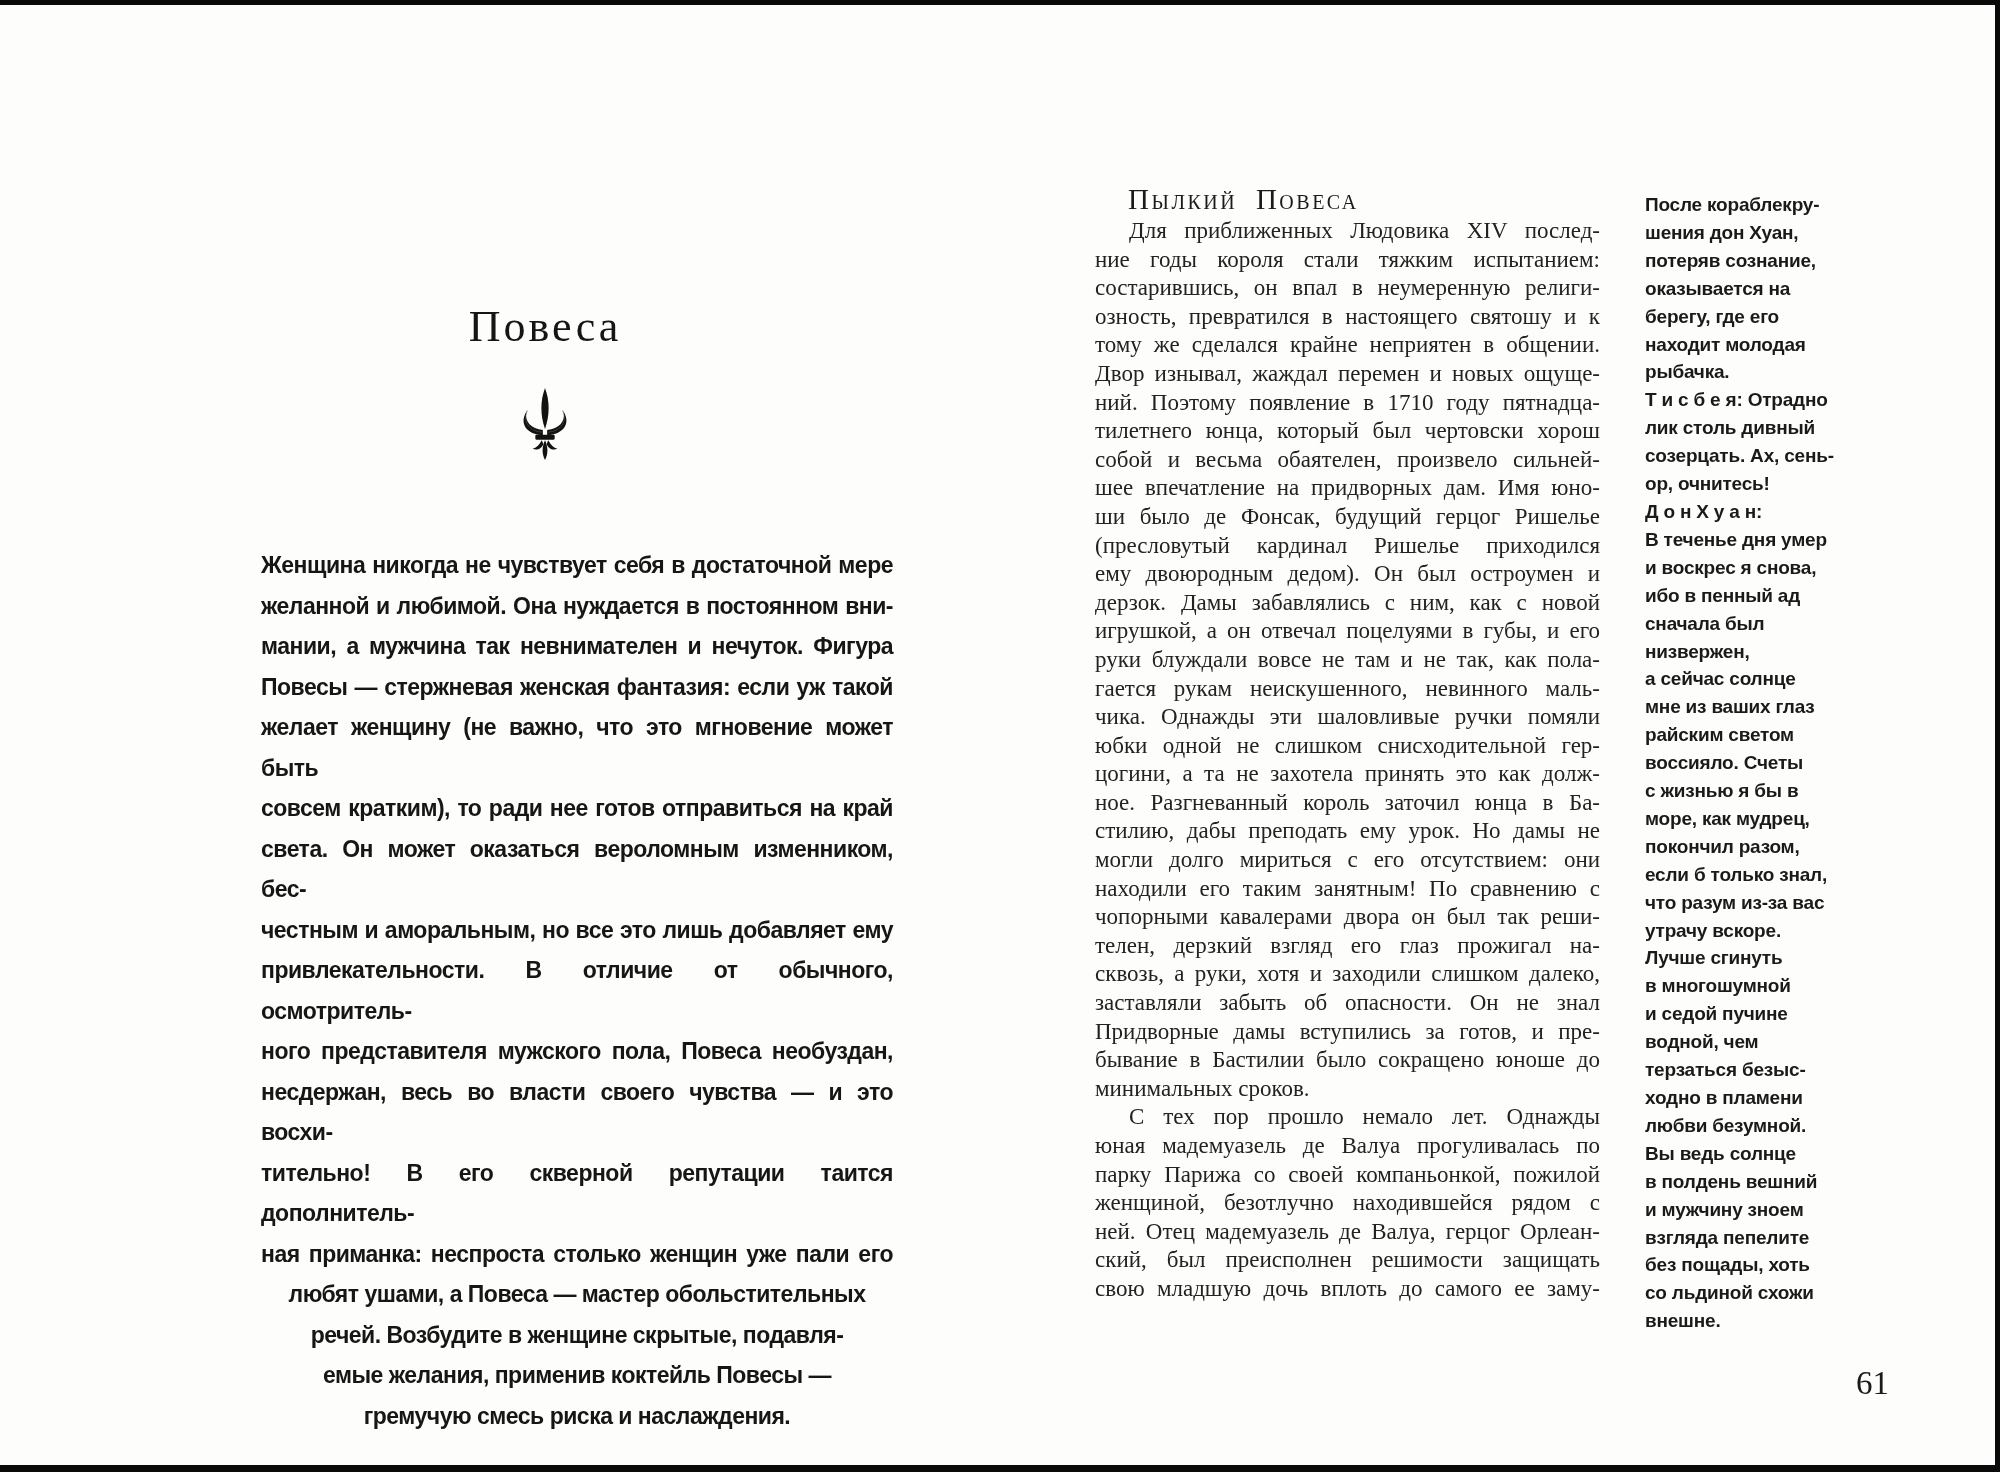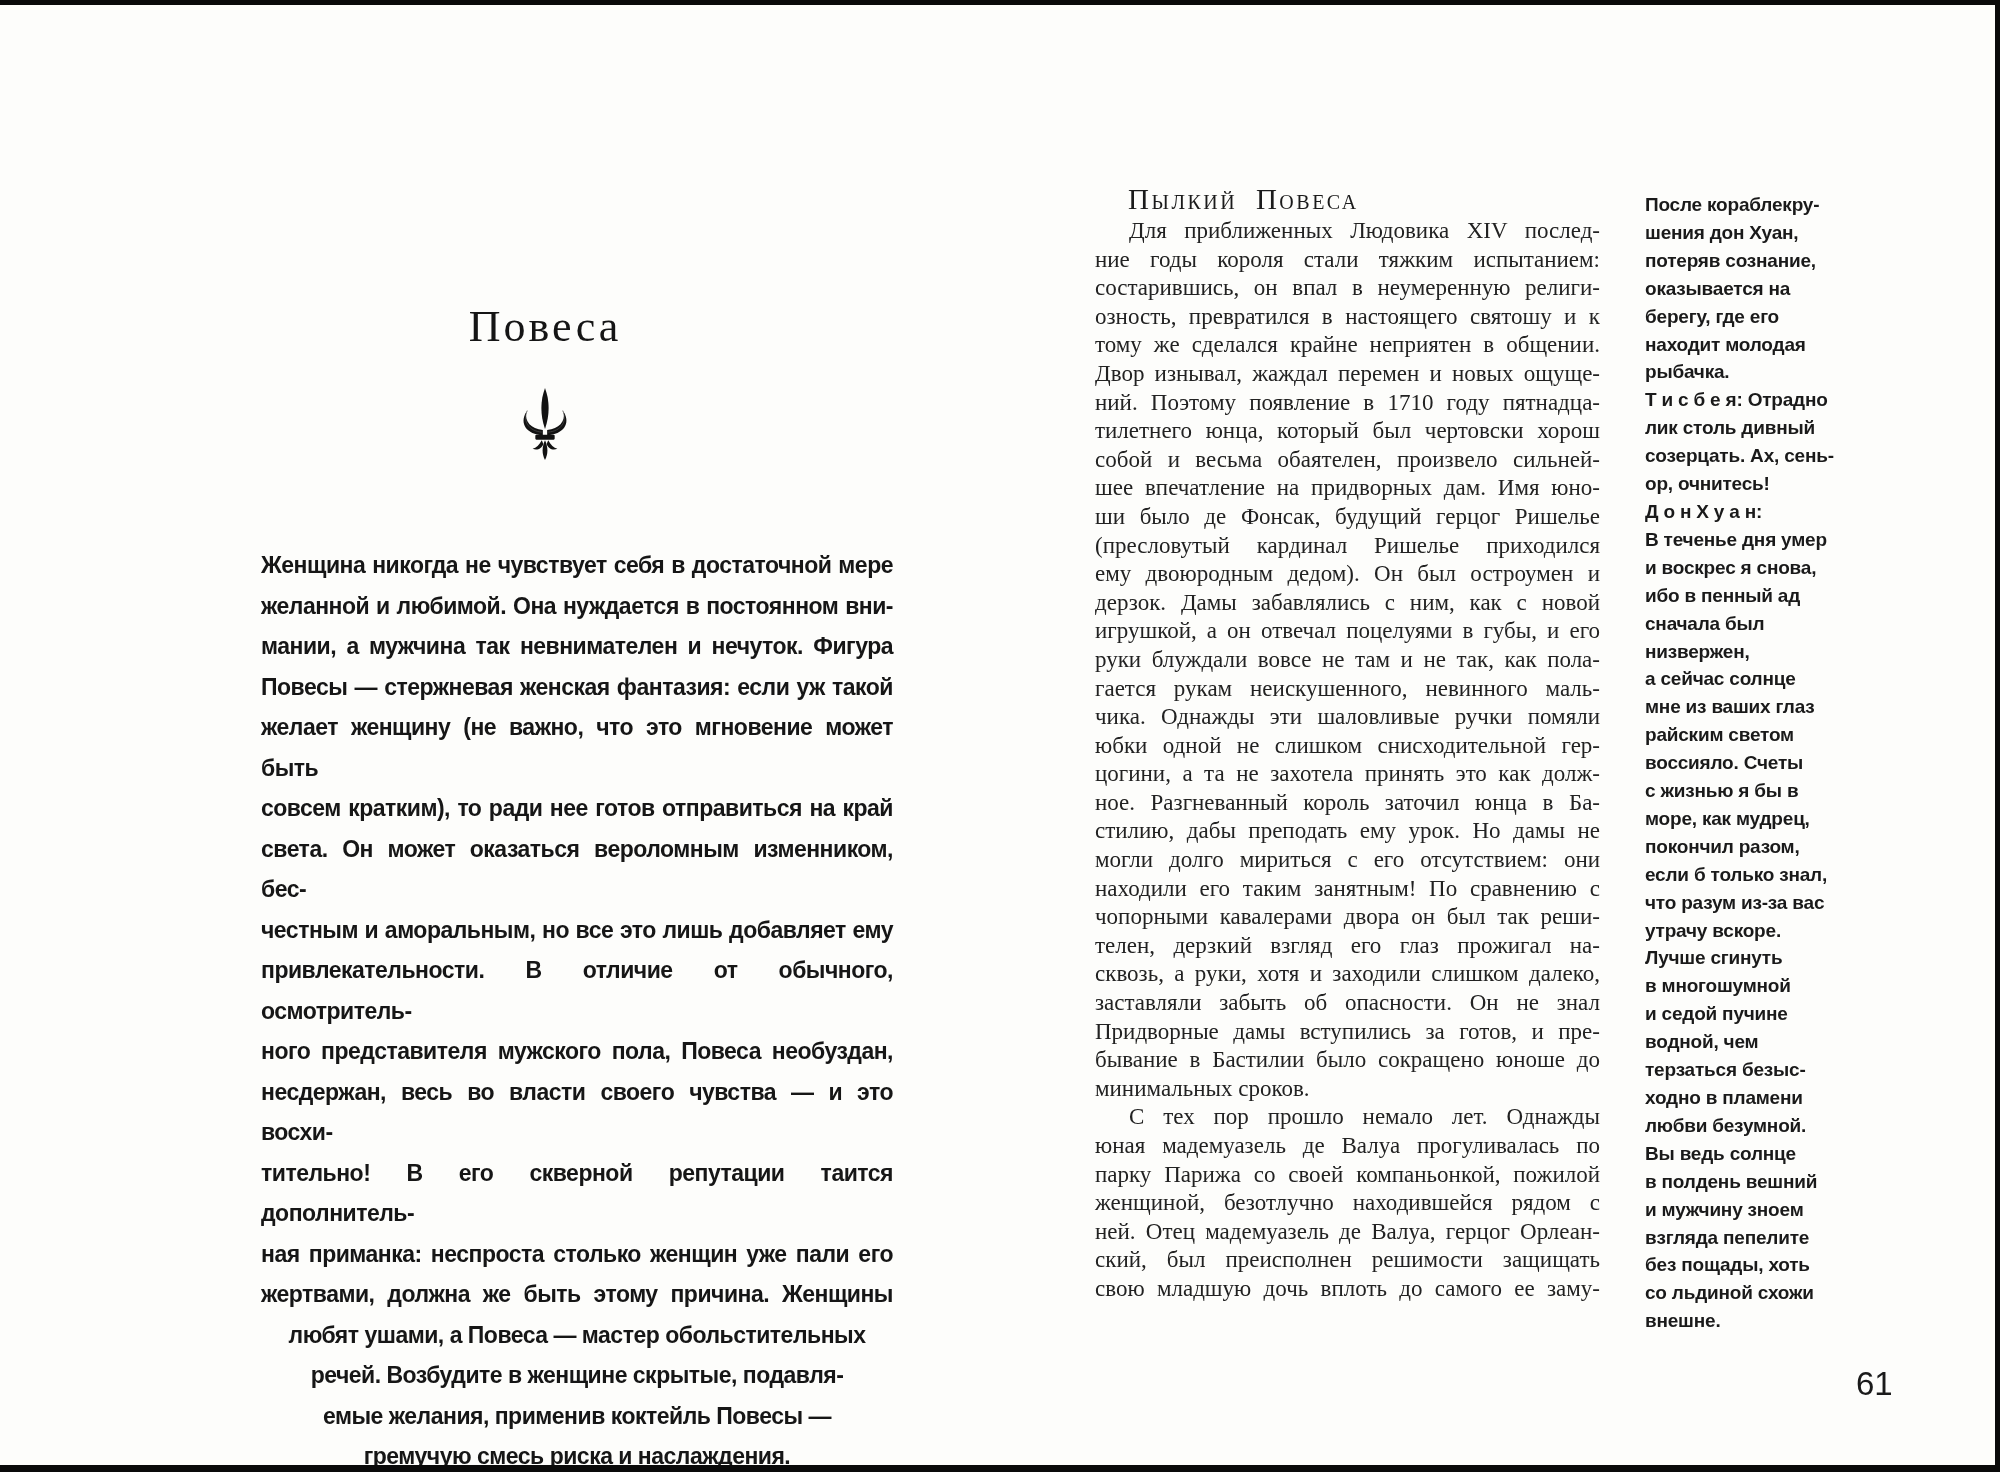--- a/index.html
+++ b/index.html
@@ -64,21 +64,21 @@
     font-family:"Liberation Sans", sans-serif;
     font-weight:700;
     font-size:19px;line-height:27.9px;
     letter-spacing:-0.2px;
     color:#1a1a1a;
   }
   .sidebar .line{white-space:nowrap;}
   
   .folio{
     position:absolute;left:1856px;top:1360px;
-    font-family:Liberation Sans, sans-serif;
+    font-family:Liberation Serif, serif;
     font-size:33px;color:#1a1a1a;
   }
 </style>
 </head>
 <body>
 
 <div class="page">
 
   <div class="chapter-title">Повеса</div>
 
@@ -109,21 +109,20 @@
       <div class="line">Повесы — стержневая женская фантазия: если уж такой</div>
       <div class="line">желает женщину (не важно, что это мгновение может быть</div>
       <div class="line">совсем кратким), то ради нее готов отправиться на край</div>
       <div class="line">света. Он может оказаться вероломным изменником, бес-</div>
       <div class="line">честным и аморальным, но все это лишь добавляет ему</div>
       <div class="line">привлекательности. В отличие от обычного, осмотритель-</div>
       <div class="line">ного представителя мужского пола, Повеса необуздан,</div>
       <div class="line">несдержан, весь во власти своего чувства — и это восхи-</div>
       <div class="line">тительно! В его скверной репутации таится дополнитель-</div>
       <div class="line">ная приманка: неспроста столько женщин уже пали его</div>
-      <div class="line">жертвами, должна же быть этому причина. Женщины</div>
       <div class="line c">любят ушами, а Повеса — мастер обольстительных</div>
       <div class="line c">речей. Возбудите в женщине скрытые, подавля-</div>
       <div class="line c">емые желания, применив коктейль Повесы —</div>
       <div class="line c">гремучую смесь риска и наслаждения.</div>
     </div>
 
   <div class="section-heading">Пылкий Повеса</div>
 
   <div class="main-col">
       <div class="line ind">Для приближенных Людовика XIV послед-</div>

